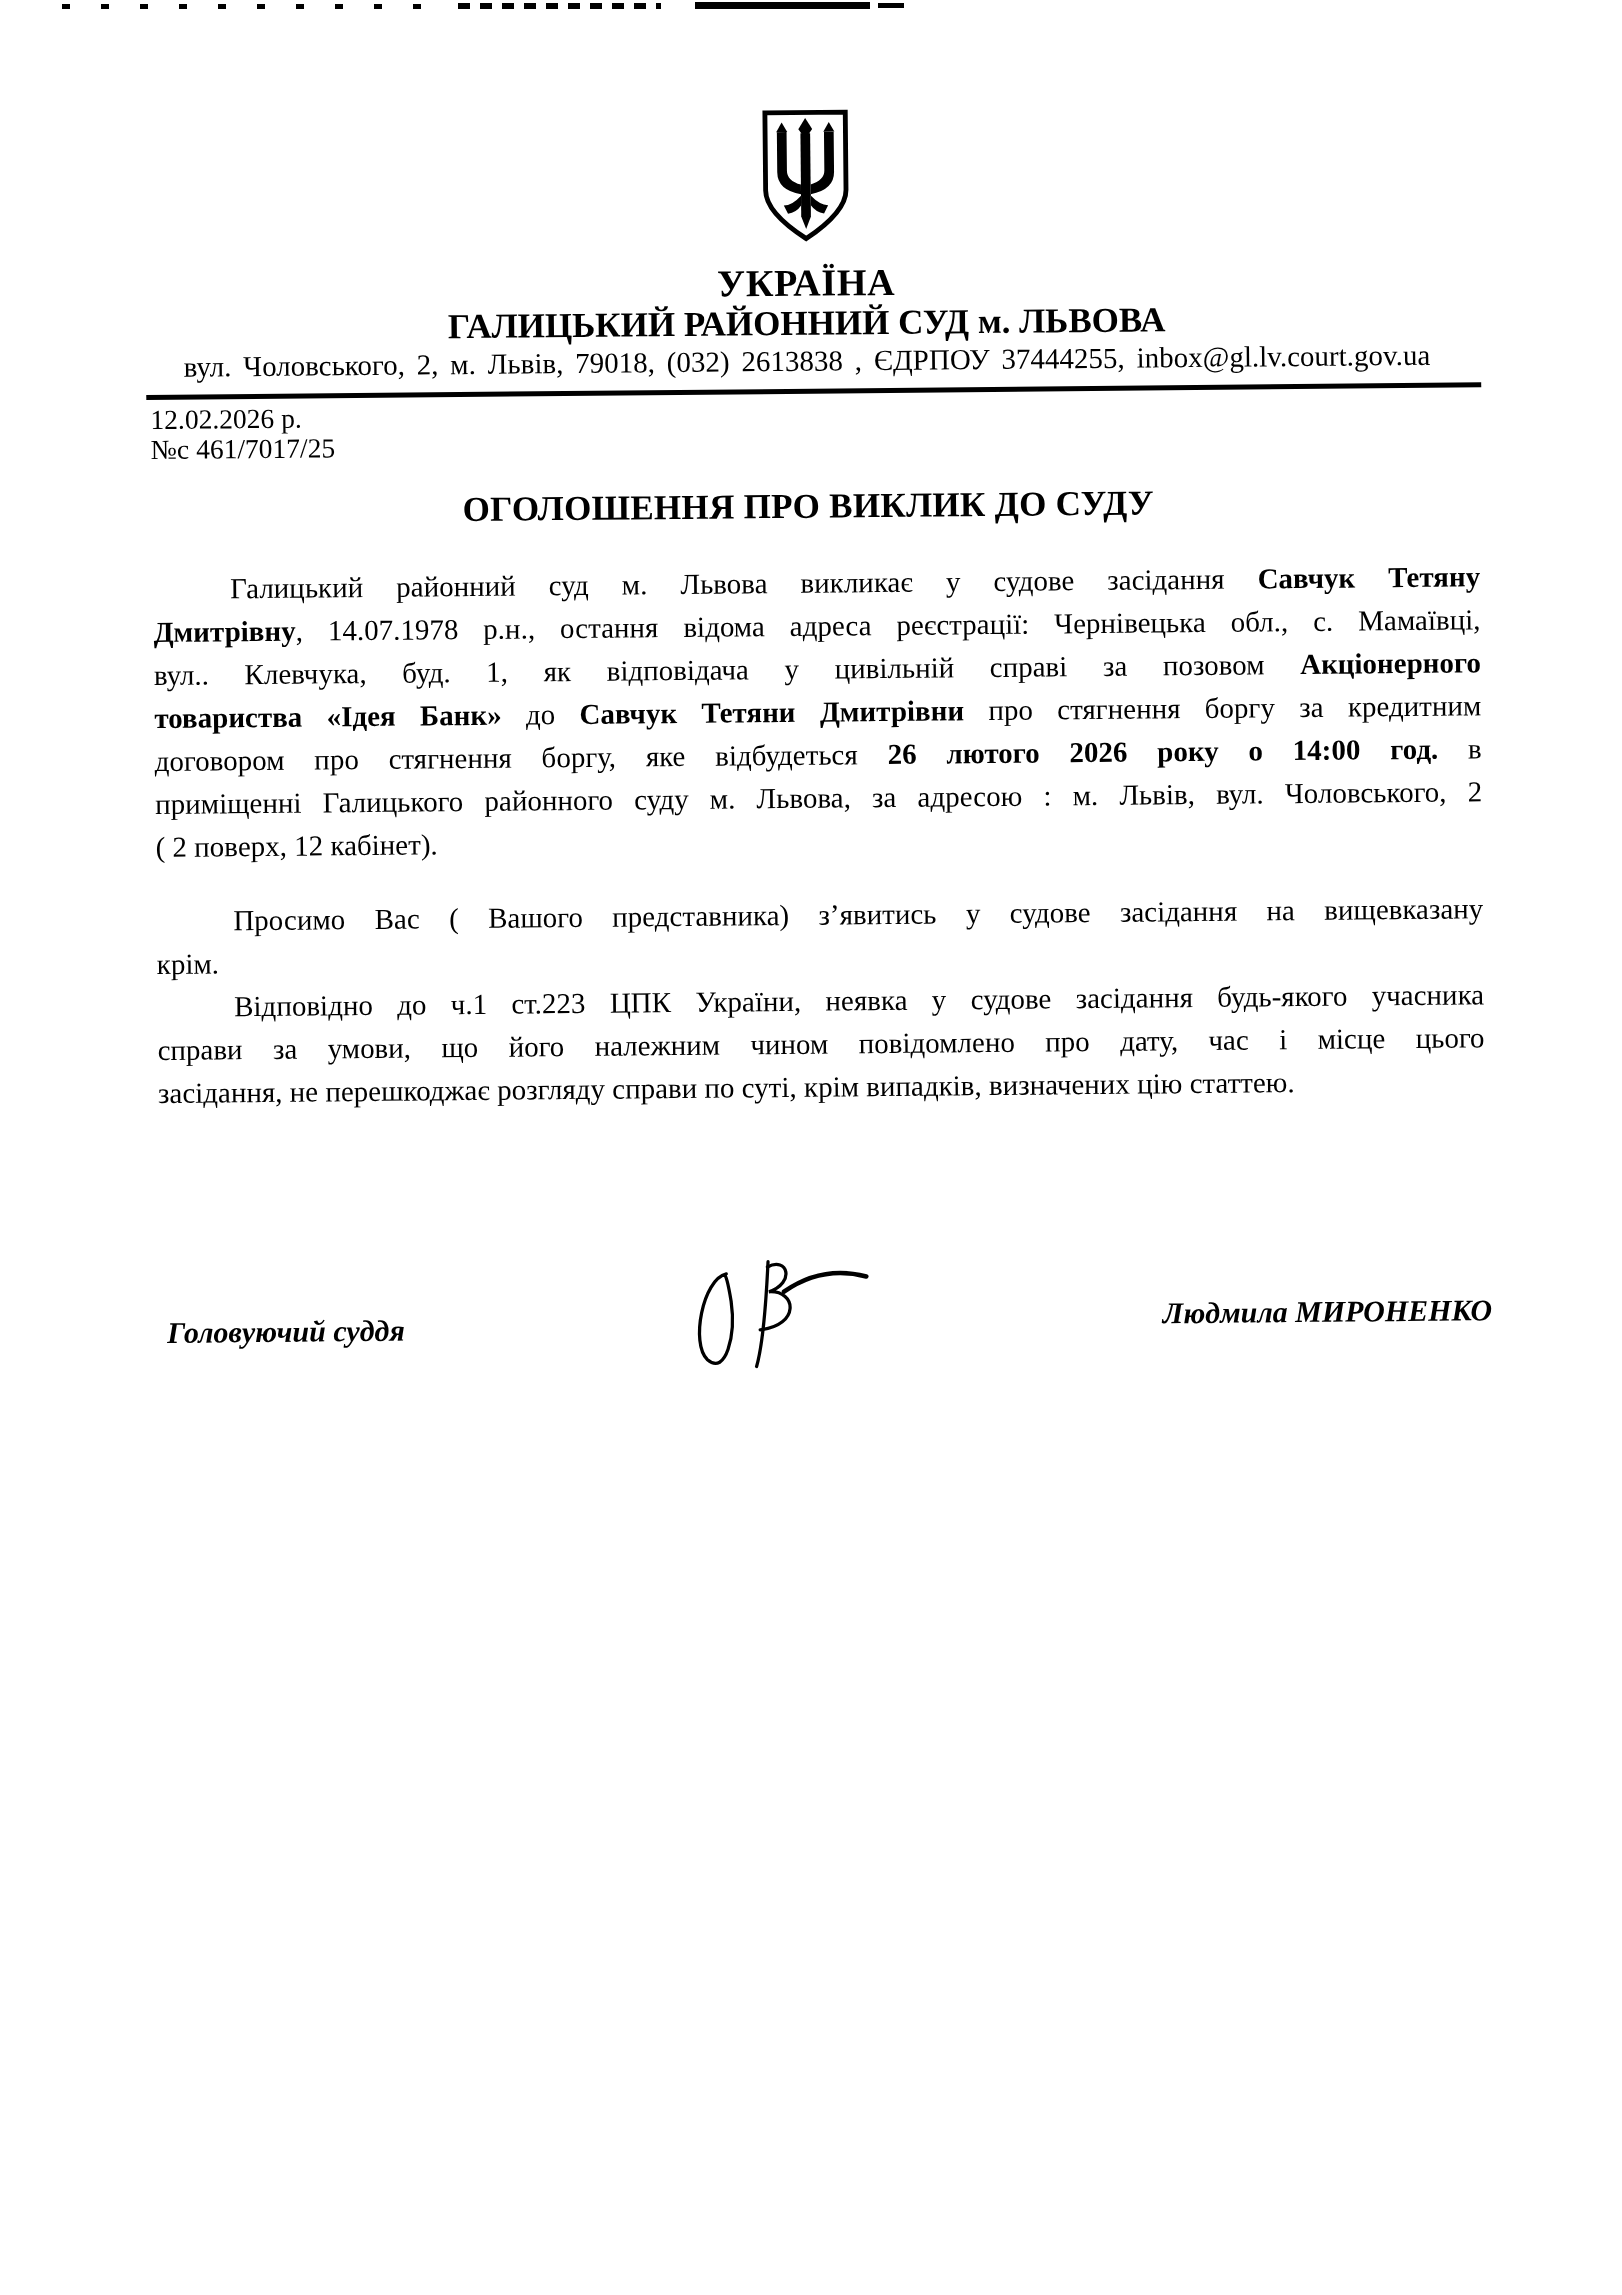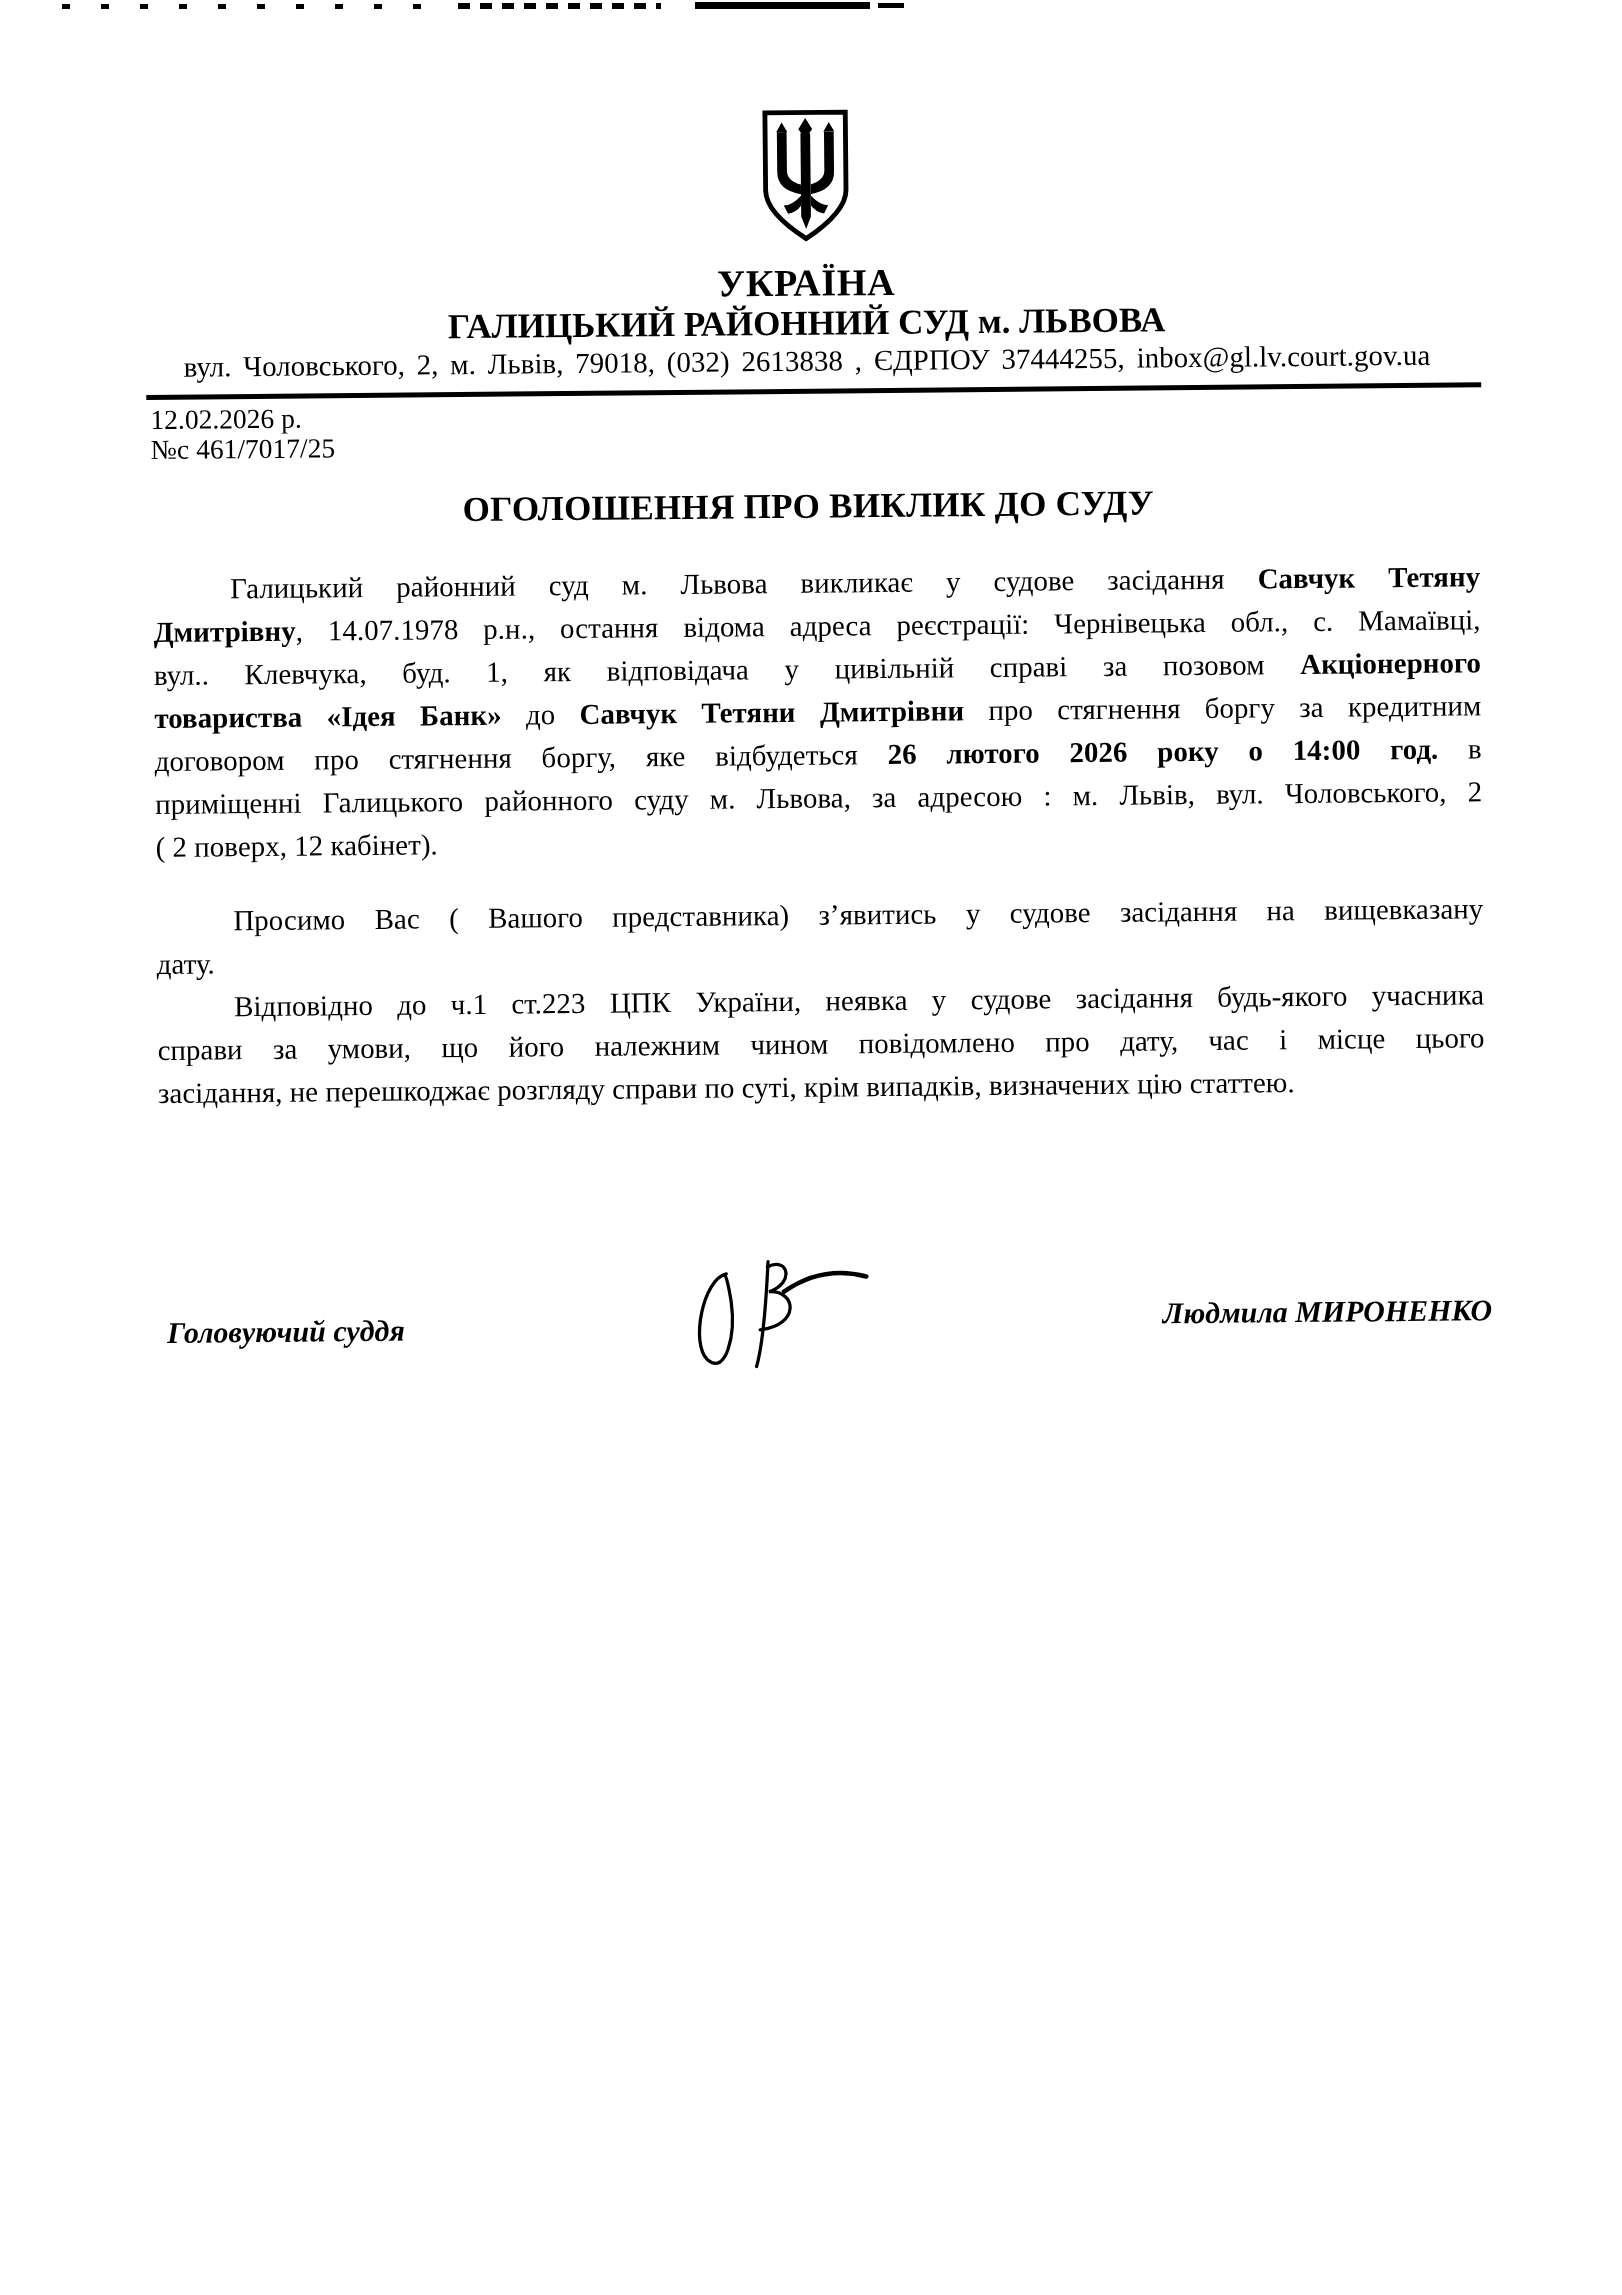--- a/index.html
+++ b/index.html
@@ -122,21 +122,21 @@
     <div class="paragraphs">
         <div class="line indent"><span class="seg">Галицький районний суд м. Львова викликає у судове засідання </span><span class="seg b">Савчук Тетяну</span></div>
         <div class="line"><span class="seg b">Дмитрівну</span><span class="seg">, 14.07.1978 р.н., остання відома адреса реєстрації: Чернівецька обл., с. Мамаївці,</span></div>
         <div class="line"><span class="seg">вул.. Клевчука, буд. 1, як відповідача у цивільній справі за позовом </span><span class="seg b">Акціонерного</span></div>
         <div class="line"><span class="seg b">товариства «Ідея Банк»</span><span class="seg"> до </span><span class="seg b">Савчук Тетяни Дмитрівни</span><span class="seg"> про стягнення боргу за кредитним</span></div>
         <div class="line"><span class="seg">договором про стягнення боргу, яке відбудеться  </span><span class="seg b">26 лютого 2026 року о 14:00 год.</span><span class="seg"> в</span></div>
         <div class="line"><span class="seg">приміщенні Галицького районного суду м. Львова, за адресою : м. Львів, вул. Чоловського, 2</span></div>
         <div class="line last"><span class="seg">( 2 поверх, 12 кабінет).</span></div>
         <div class="blank-line"></div>
         <div class="line indent"><span class="seg">Просимо Вас ( Вашого представника)  з’явитись у судове засідання на вищевказану</span></div>
-        <div class="line last"><span class="seg">дату.</span></div>
+        <div class="line last"><span class="seg">крім.</span></div>
         <div class="line indent"><span class="seg">Відповідно до ч.1 ст.223 ЦПК України, неявка у судове засідання будь-якого учасника</span></div>
         <div class="line"><span class="seg">справи за умови, що його належним чином повідомлено про дату, час і місце цього</span></div>
         <div class="line last"><span class="seg">засідання, не перешкоджає розгляду справи по суті, крім випадків, визначених цію статтею.</span></div>
       </div>
 
     <div class="judge-label">Головуючий суддя</div>
 
     <div class="signature">
       <svg viewBox="0 0 370 200" width="242" height="131" xmlns="http://www.w3.org/2000/svg">
         <g fill="none" stroke="#000" stroke-linecap="round">

